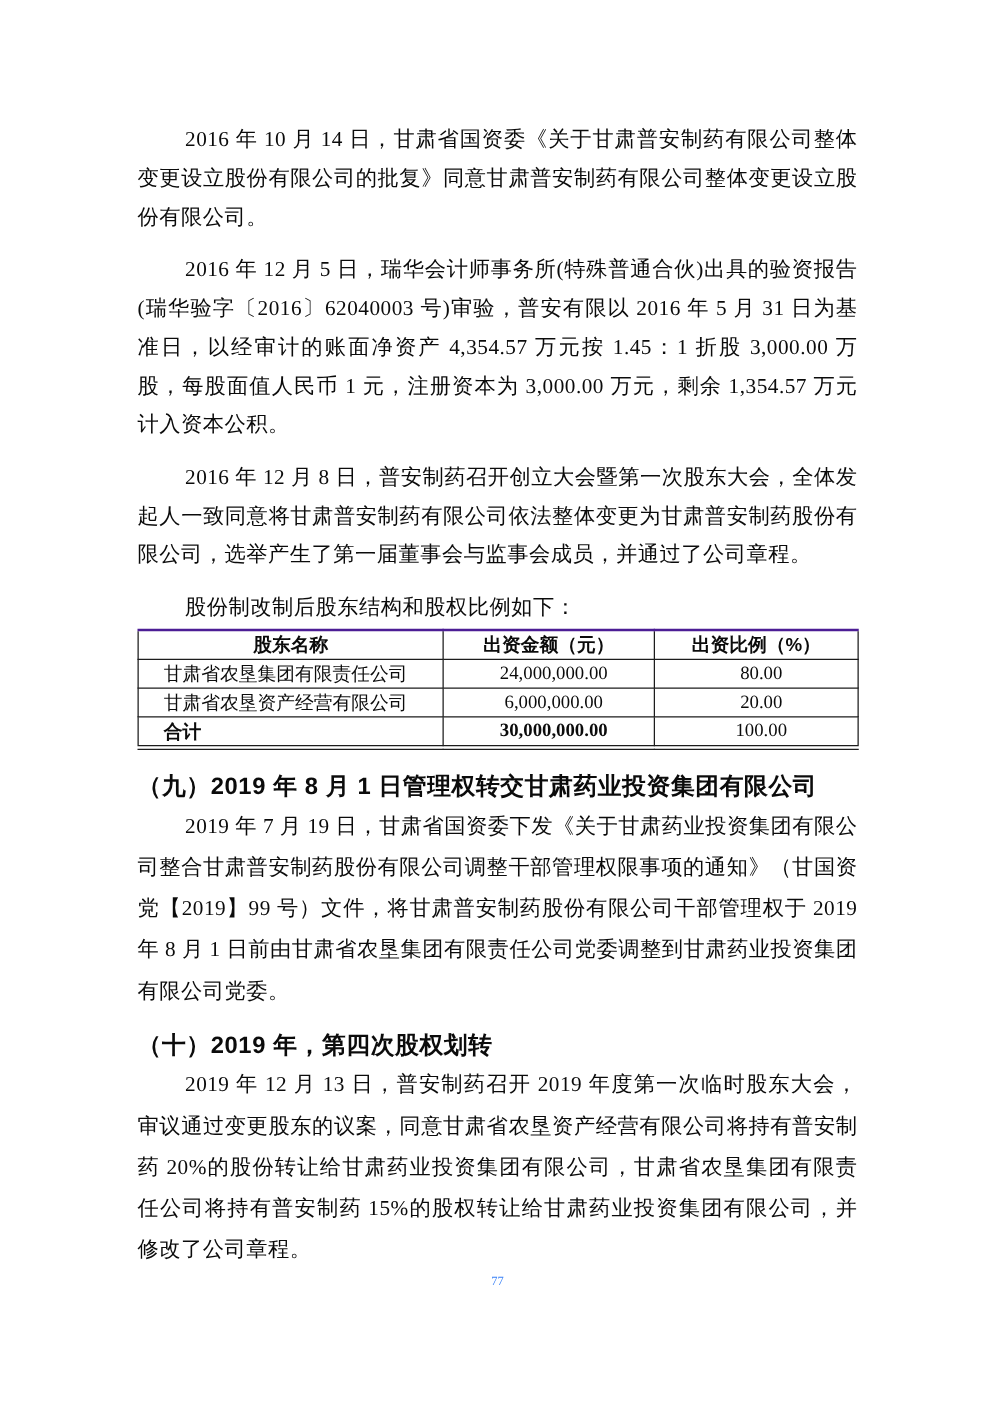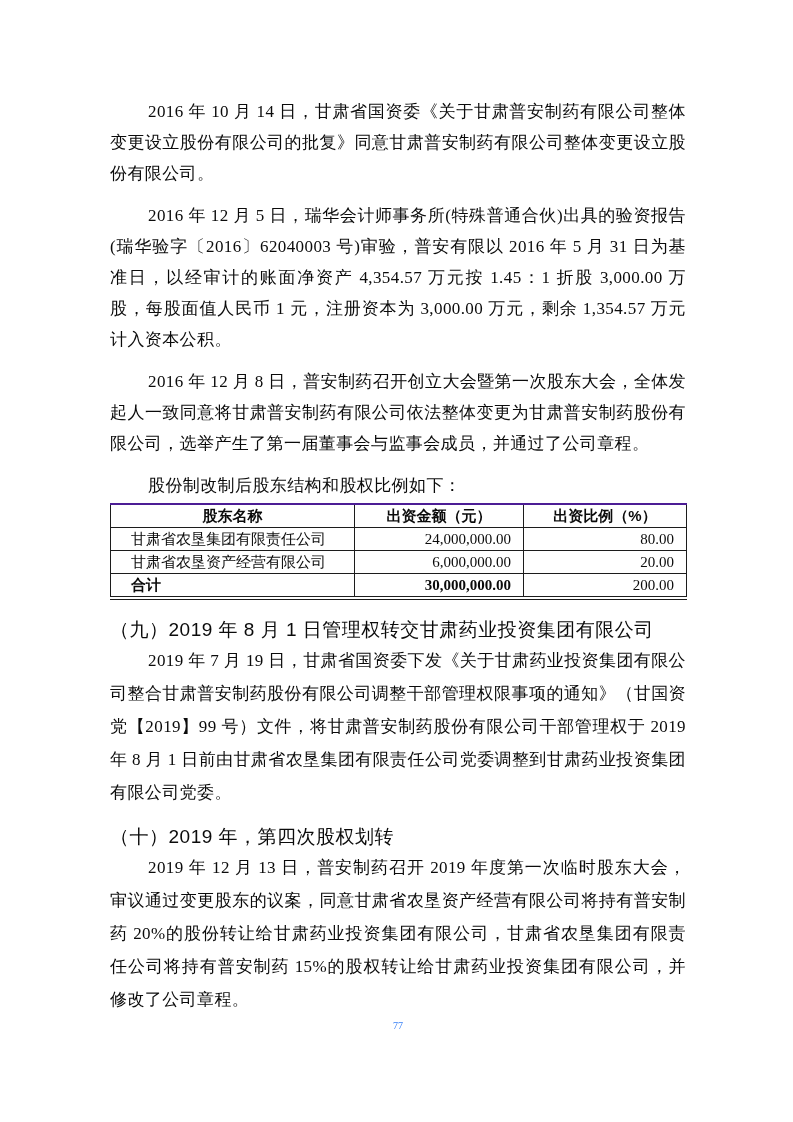--- a/index.html
+++ b/index.html
@@ -42,30 +42,30 @@
     overflow: hidden;
     white-space: nowrap;
   }
   .tbl th {
     font-family: "Liberation Sans", "DejaVu Sans", sans-serif;
     font-weight: bold;
     font-size: 15px;
     text-align: center;
   }
   .tbl td.name { text-align: left; padding-left: 20px; }
-  .tbl td.num  { text-align: right; padding-right: 12px; }
+  .tbl td.num  { text-align: center; padding-right: 0; }
   .tbl tr.total td.name {
     text-align: left;
     font-family: "Liberation Sans", "DejaVu Sans", sans-serif;
     font-weight: bold;
   }
   .tbl tr.total td.amount { font-weight: bold; }
   .heading {
     font-family: "Liberation Sans", "DejaVu Sans", sans-serif;
-    font-weight: normal;
+    font-weight: bold;
     font-size: 19px;
     line-height: 28px;
     margin: 0;
     letter-spacing: 0.5px;
   }
   .h9  { margin-top: 16px; }
   .p9  { margin-top: 22px; }
   .h10 { margin-top: 14px; }
   .p10 { margin-top: 20px; }
   .pageno {
@@ -110,21 +110,21 @@
         <td class="num">80.00</td>
       </tr>
       <tr>
         <td class="name">甘肃省农垦资产经营有限公司</td>
         <td class="num">6,000,000.00</td>
         <td class="num">20.00</td>
       </tr>
       <tr class="total">
         <td class="name">合计</td>
         <td class="num amount">30,000,000.00</td>
-        <td class="num">200.00</td>
+        <td class="num">100.00</td>
       </tr>
     </tbody>
   </table>
 
   <h2 class="heading h9">（九）2019 年 8 月 1 日管理权转交甘肃药业投资集团有限公司</h2>
 
   <p class="para wide p9">2019 年 7 月 19 日，甘肃省国资委下发《关于甘肃药业投资集团有限公司整合甘肃普安制药股份有限公司调整干部管理权限事项的通知》（甘国资党【2019】99 号）文件，将甘肃普安制药股份有限公司干部管理权于 2019 年 8 月 1 日前由甘肃省农垦集团有限责任公司党委调整到甘肃药业投资集团有限公司党委。</p>
 
   <h2 class="heading h10">（十）2019 年，第四次股权划转</h2>
 

